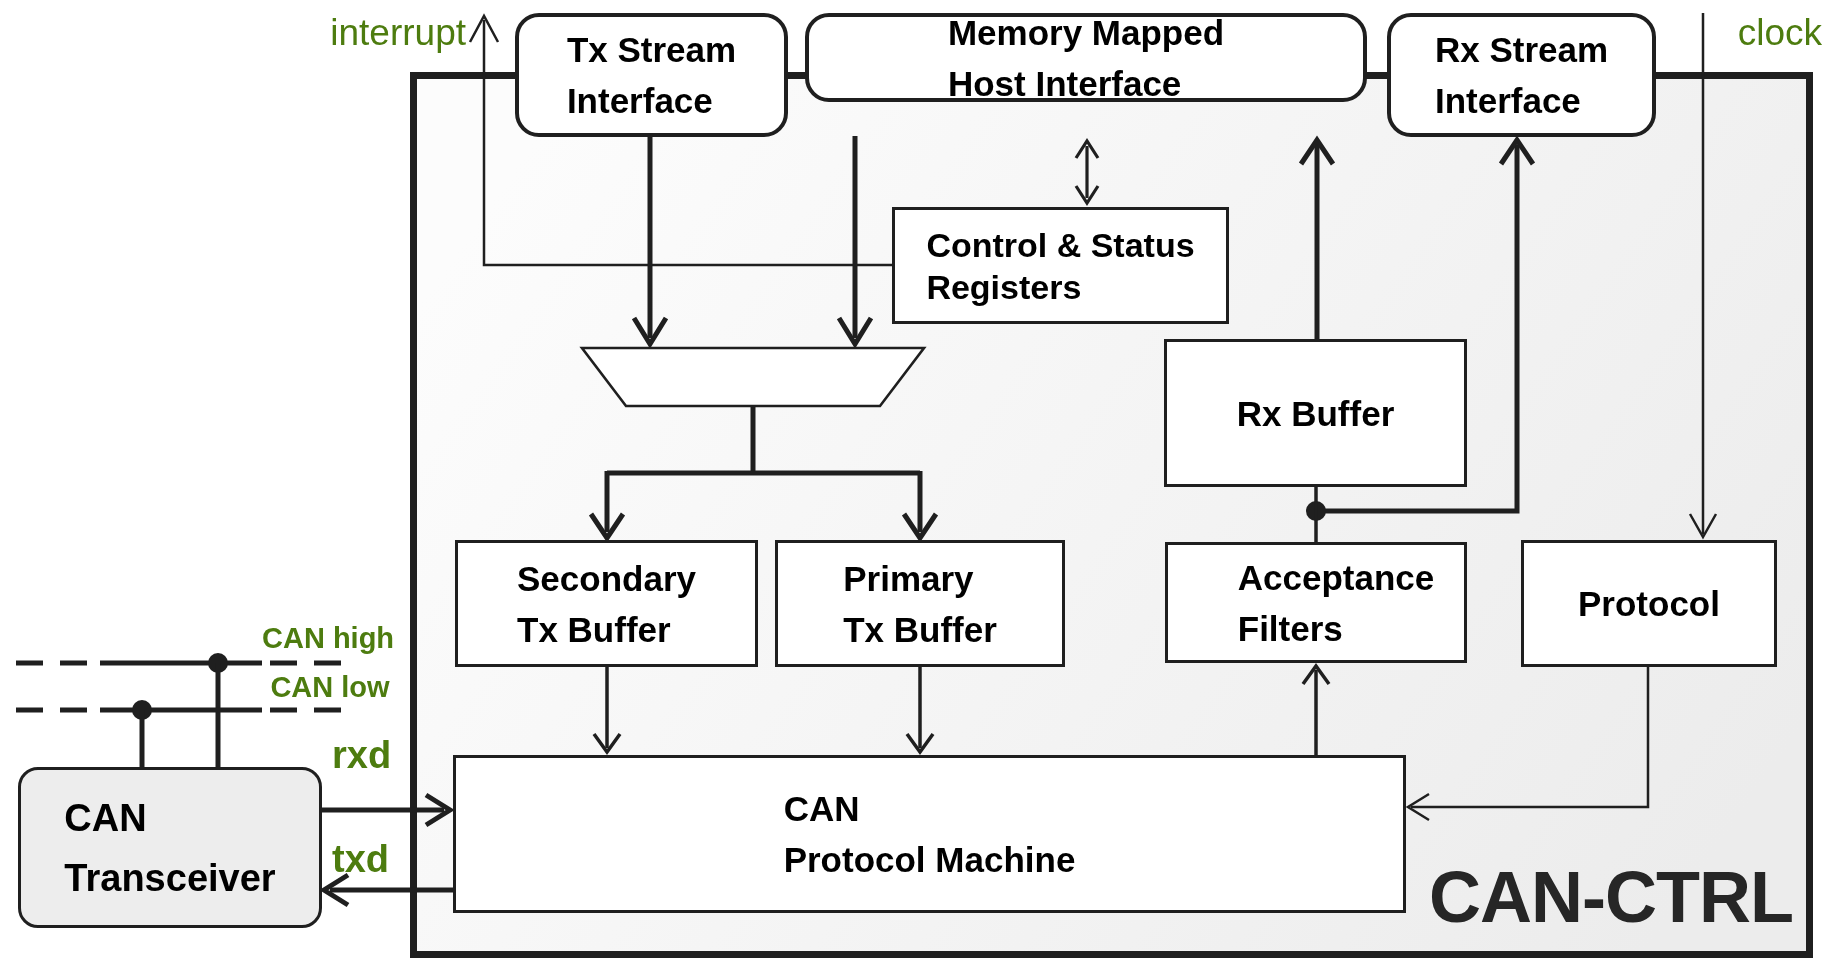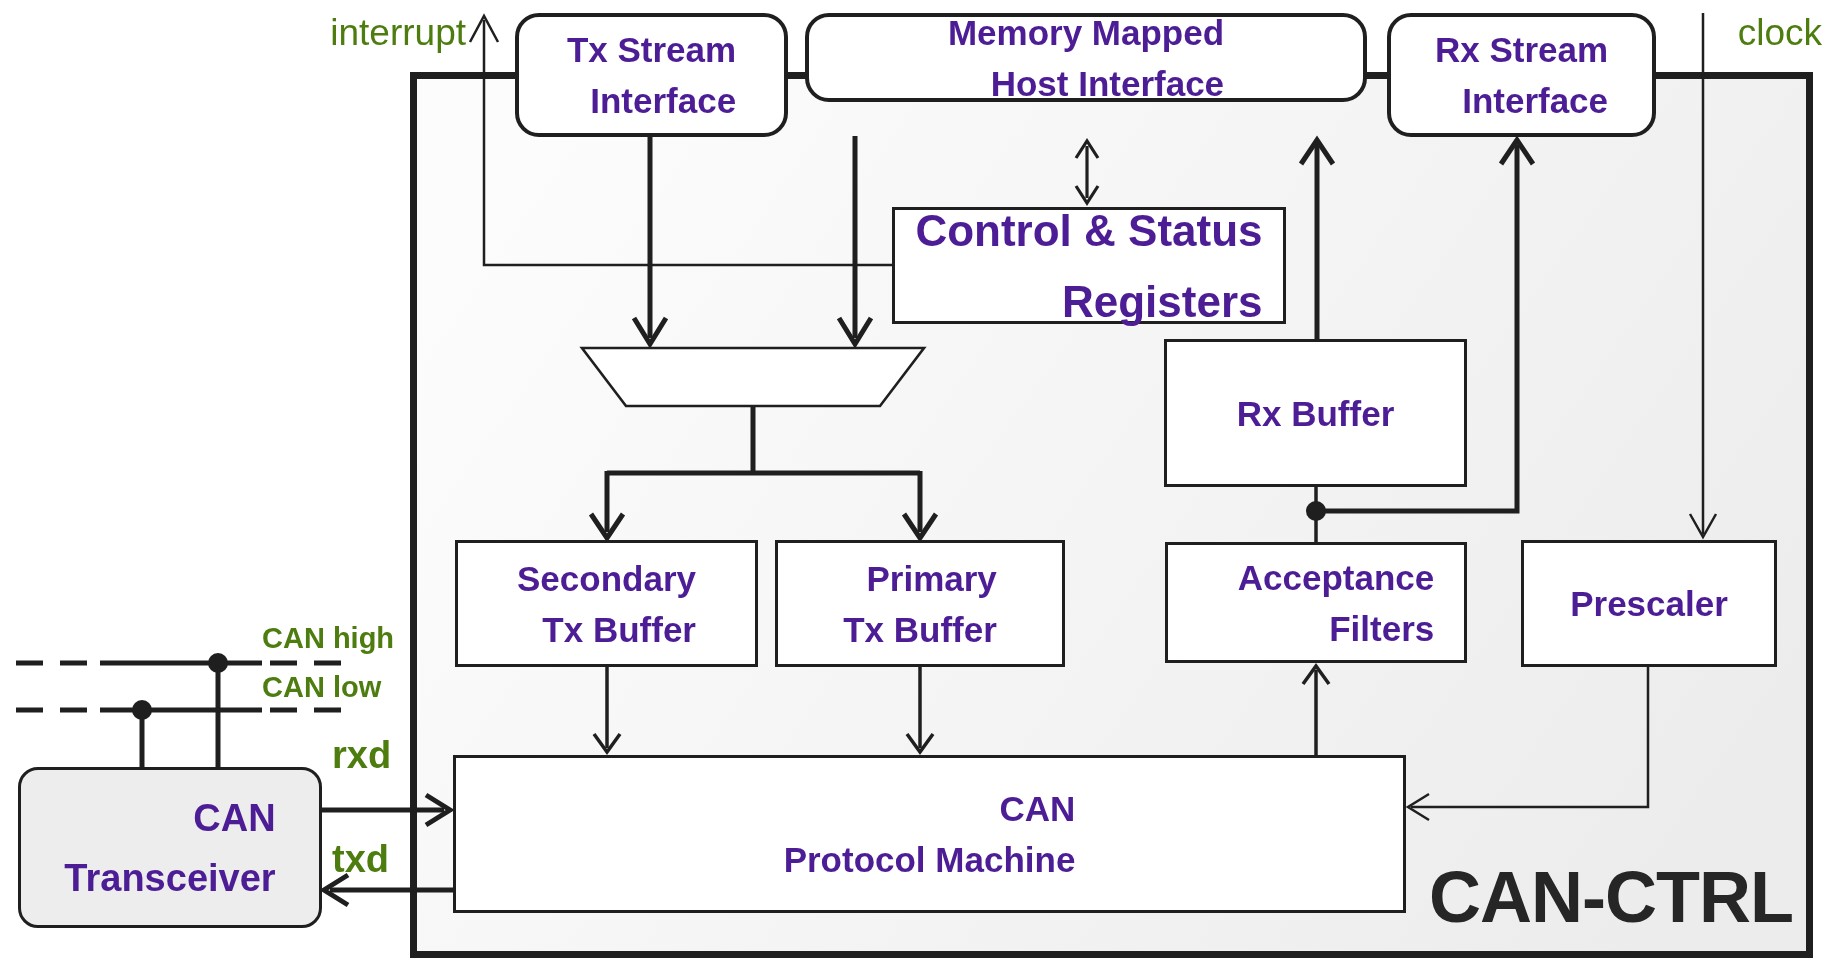--- a/index.html
+++ b/index.html
@@ -16,22 +16,22 @@
   }
   
   svg.wires{position:absolute;left:0;top:0;z-index:2;}
   svg.wires path, svg.wires line, svg.wires polygon{stroke:var(--stroke,#1f1f1f);fill:none;}
   svg.wires .fill{fill:var(--stroke,#1f1f1f);stroke:none;}
   svg.wires polygon.mux{fill:#ffffff;}
   
   .blk{
     position:absolute;box-sizing:border-box;z-index:3;
     background:#ffffff;border:3px solid var(--stroke,#1f1f1f);
-    display:flex;align-items:center;justify-content:center;text-align:right;
-    white-space:pre-line;font-weight:600;font-size:35px;line-height:51px;color:#4c1d95;
+    display:flex;align-items:center;justify-content:center;text-align:left;
+    white-space:pre-line;font-weight:600;font-size:35px;line-height:51px;color:#000000;
   }
   .blk.round{border-radius:24px;border-width:4px;}
   .blk.gray{background:var(--transceiver-fill,#ededed);border-radius:20px;font-size:38px;line-height:60px;}
   
   .lbl{position:absolute;z-index:4;color:#4d7c0f;font-weight:500;}
   .lbl.pin{font-size:37px;}
   .lbl.bus{font-size:29px;font-weight:600;}
   .lbl.sig{font-size:38px;font-weight:700;}
   .lbl.module{
     font-size:72px;font-weight:800;letter-spacing:-1px;color:#262626;
@@ -143,49 +143,49 @@
 
   <div class="blk round" style="left:515px;top:13px;width:273px;height:124px;">Tx Stream
 Interface</div>
 
   <div class="blk round" style="left:805px;top:13px;width:562px;height:89px;">Memory Mapped
 Host Interface</div>
 
   <div class="blk round" style="left:1387px;top:13px;width:269px;height:124px;">Rx Stream
 Interface</div>
 
-  <div class="blk" style="left:892px;top:207px;width:394px;height:117px;font-size:44px;line-height:71px;">Control &amp; Status
+  <div class="blk" style="left:892px;top:207px;width:337px;height:117px;font-size:34px;line-height:42px;">Control &amp; Status
 Registers</div>
 
   <div class="blk" style="left:1164px;top:339px;width:303px;height:148px;">Rx Buffer</div>
 
   <div class="blk" style="left:455px;top:540px;width:303px;height:127px;">Secondary
 Tx Buffer</div>
 
   <div class="blk" style="left:775px;top:540px;width:290px;height:127px;">Primary
 Tx Buffer</div>
 
   <div class="blk" style="left:1165px;top:542px;width:302px;height:121px;padding-left:40px;">Acceptance
 Filters</div>
 
-  <div class="blk" style="left:1521px;top:540px;width:256px;height:127px;">Prescaler</div>
+  <div class="blk" style="left:1521px;top:540px;width:256px;height:127px;">Protocol</div>
 
   <div class="blk" style="left:453px;top:755px;width:953px;height:158px;">CAN
 Protocol Machine</div>
 
   <div class="blk gray" style="left:18px;top:767px;width:304px;height:161px;border-width:3px;">CAN
 Transceiver</div>
 
   <div class="lbl pin" style="left:270px;top:12px;width:196px;text-align:right;">interrupt</div>
 
   <div class="lbl pin" style="left:1716px;top:12px;width:106px;text-align:right;">clock</div>
 
   <div class="lbl bus" style="left:262px;top:622px;width:136px;text-align:left;">CAN high</div>
 
-  <div class="lbl bus" style="left:262px;top:671px;width:136px;text-align:left;">CAN low</div>
+  <div class="lbl bus" style="left:262px;top:671px;width:136px;text-align:center;">CAN low</div>
 
   <div class="lbl sig" style="left:332px;top:734px;text-align:right;">rxd</div>
 
   <div class="lbl sig" style="left:332px;top:838px;">txd</div>
 
   <div class="lbl module" style="left:1380px;top:856px;width:413px;">CAN-CTRL</div>
 
 </div>
 
 </body></html>

